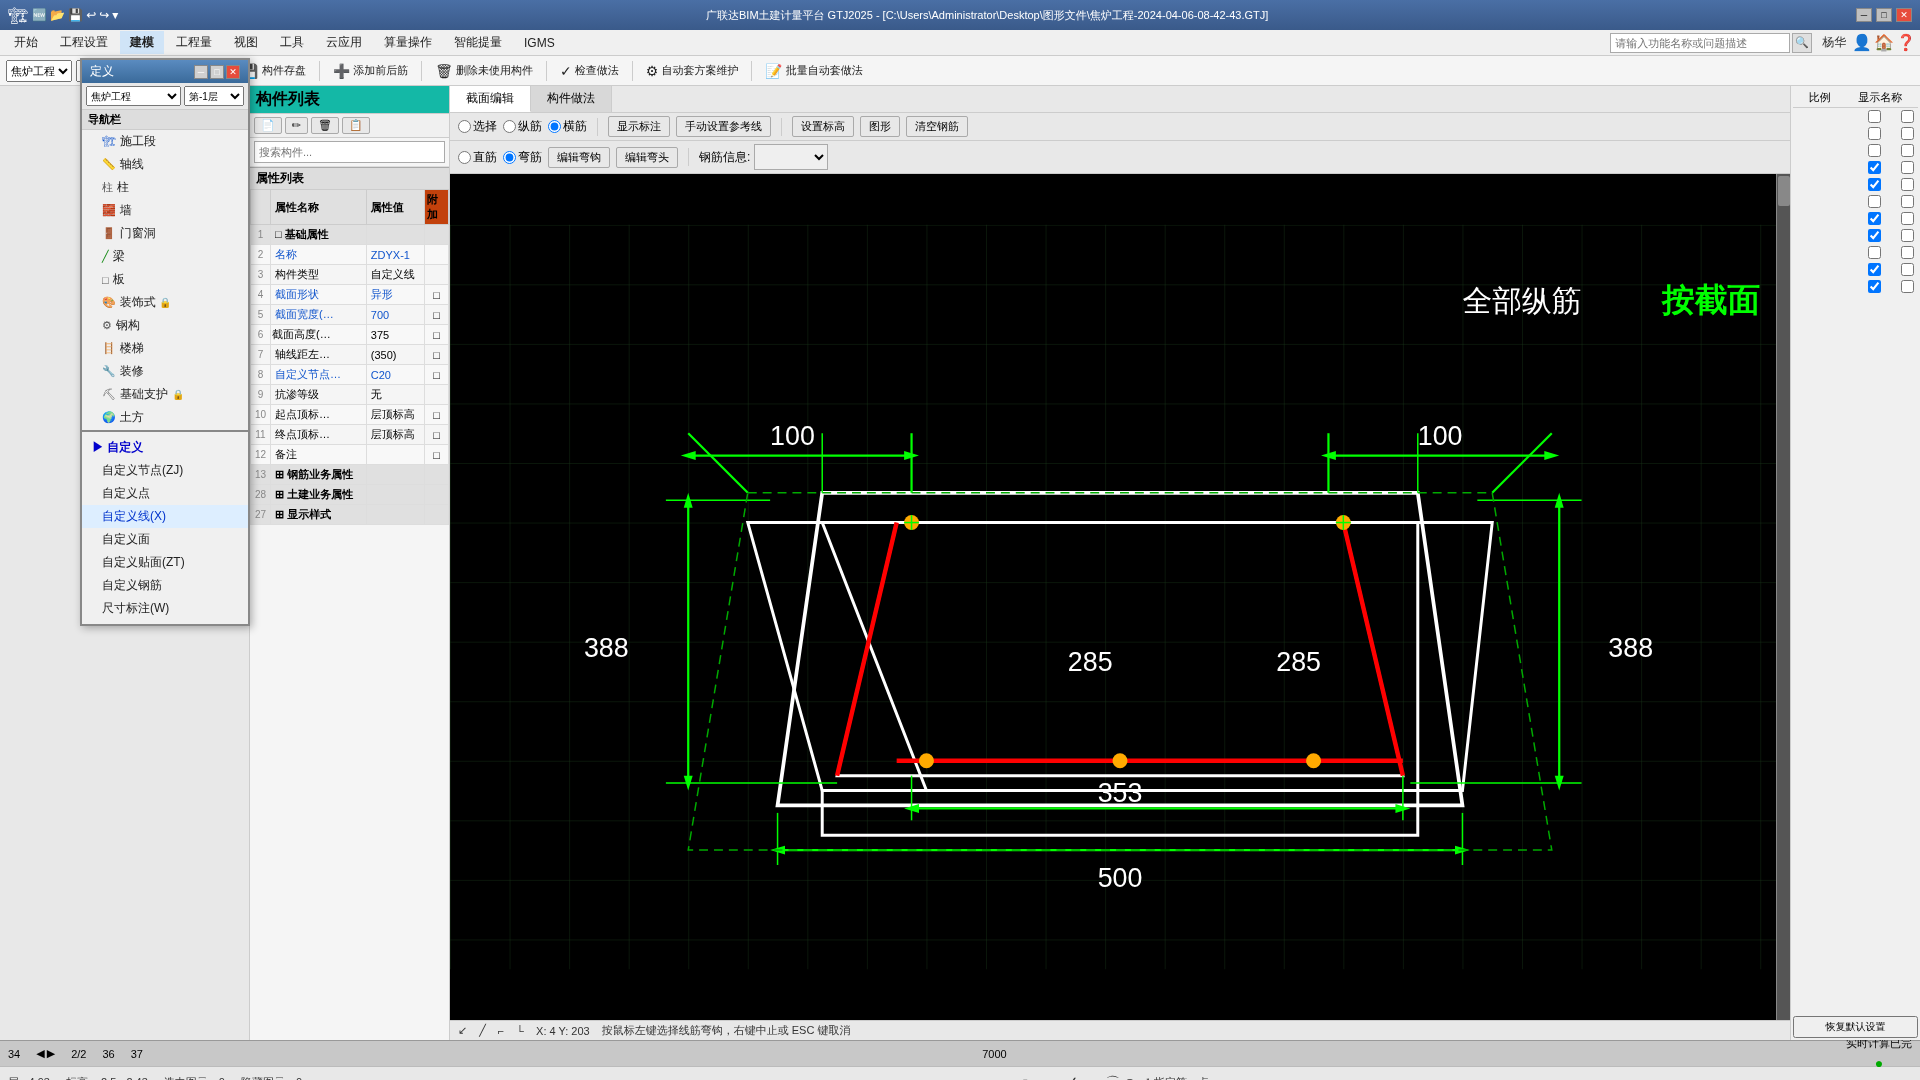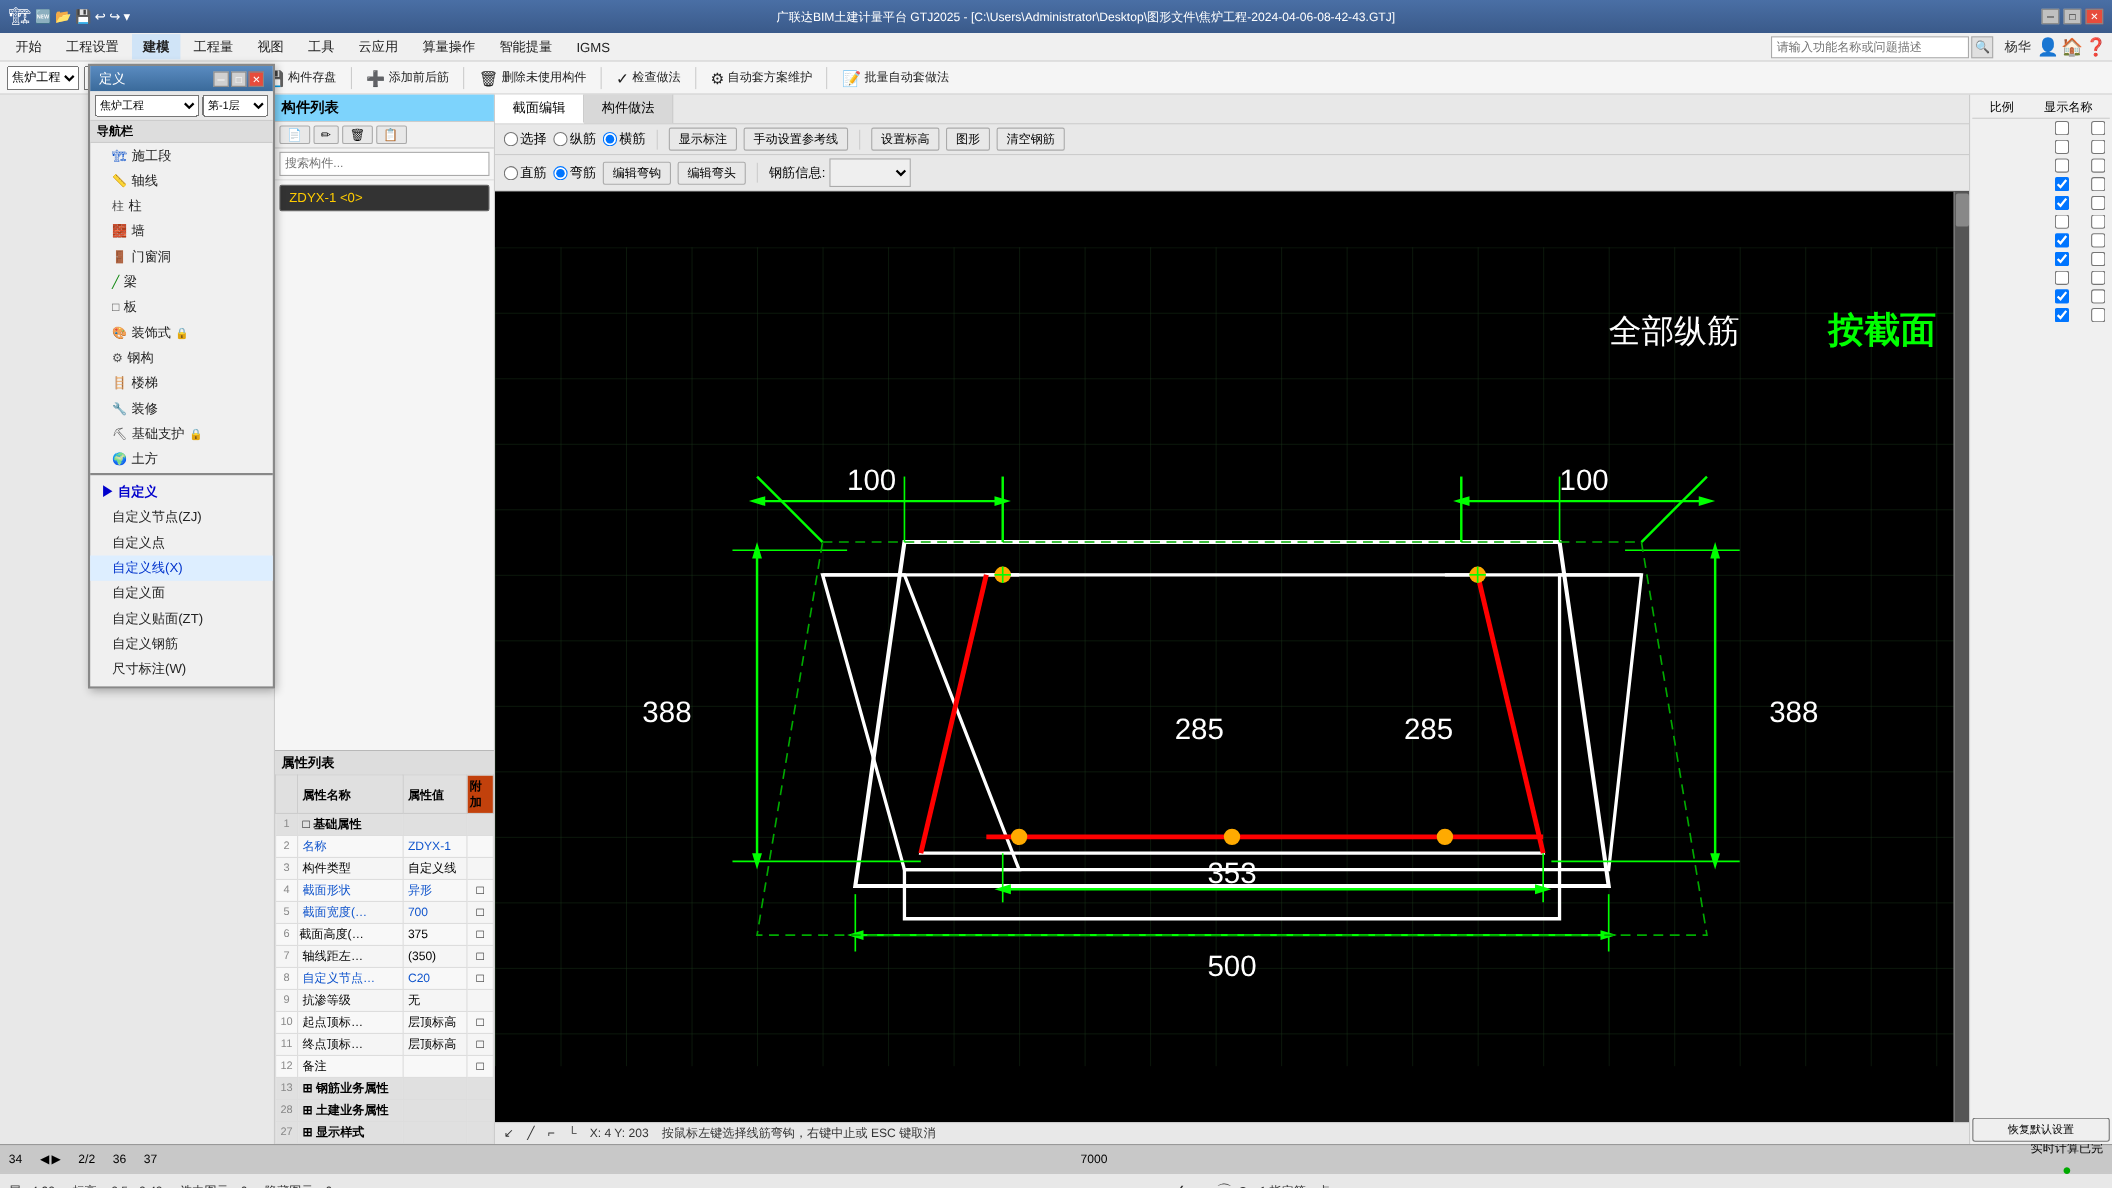--- a/index.html
+++ b/index.html
@@ -278,36 +278,33 @@
   </div>
 </div>
 
 <div style="display:flex; height:calc(1080px - 30px - 26px - 30px - 40px); position:relative;">
 
   <div style="width:250px; background:#e8e8e8; border-right:1px solid #ccc; display:flex; flex-direction:column;">
     
   </div>
 
   <div style="width:200px; background:#f5f5f5; border-right:1px solid #ccc; display:flex; flex-direction:column;">
-    <div style="background:#7dd3fc;padding:3px 6px;font-size:13px;font-weight:bold;border-bottom:1px solid #ccc;">构件列表</div>
+    <div style="background:#14b8a6;padding:3px 6px;font-size:16px;font-weight:bold;border-bottom:1px solid #ccc;">构件列表</div>
 
     <div style="display:flex;align-items:center;gap:3px;padding:3px 4px;border-bottom:1px solid #ccc;background:#f0f0f0;">
       <button class="comp-btn">📄</button>
       <button class="comp-btn">✏</button>
       <button class="comp-btn">🗑</button>
       <button class="comp-btn">📋</button>
     </div>
 
     <div style="padding:3px 4px;border-bottom:1px solid #ddd;">
       <input type="text" style="width: 100%; height: 22px; font-size: 11px; padding: 0px 4px; border: 1px solid rgb(170, 170, 170);" placeholder="搜索构件...">
     </div>
 
-    <div style="flex:1;overflow-y:auto;padding:4px;">
-      <div style="background:#333;color:#ffcc00;padding:4px 8px;font-size:12px;cursor:pointer;border:1px solid #666;border-radius:2px;">ZDYX-1 &lt;0&gt;</div>
-    </div>
 
     <div style="border-top:1px solid #aaa;">
       <div style="background:#ddd;padding:2px 6px;font-size:12px;font-weight:bold;">属性列表</div>
       <table id="props-table" style="width:100%;border-collapse:collapse;font-size:11px;">
         <thead>
           <tr>
             <th style="background:#e0e0e0;padding:2px 2px;border:1px solid #ccc;width:20px;"></th>
             <th style="background:#e0e0e0;padding:2px 4px;border:1px solid #ccc;">属性名称</th>
             <th style="background:#e0e0e0;padding:2px 4px;border:1px solid #ccc;">属性值</th>
             <th style="background:#c2410c;padding:2px 2px;border:1px solid #ccc;width:24px;">附加</th>

